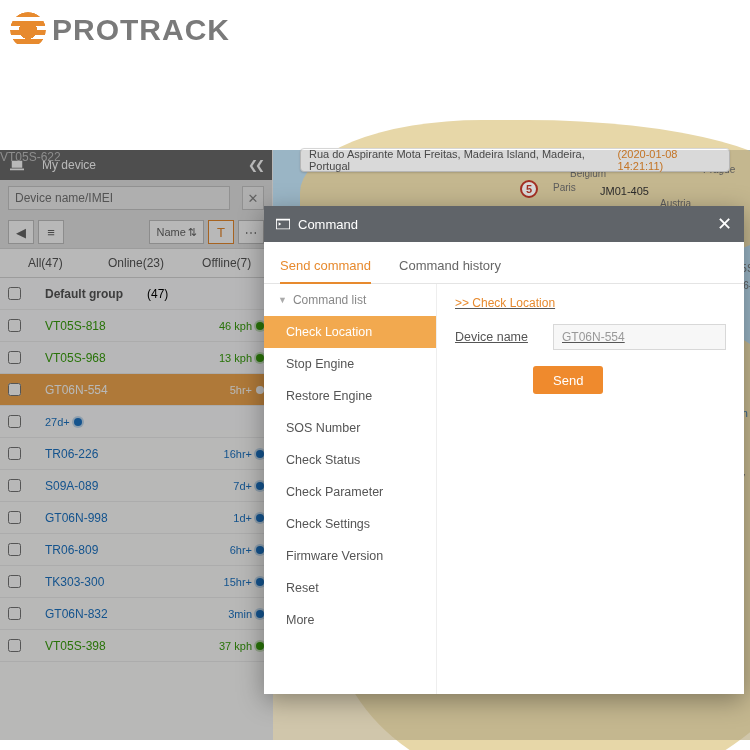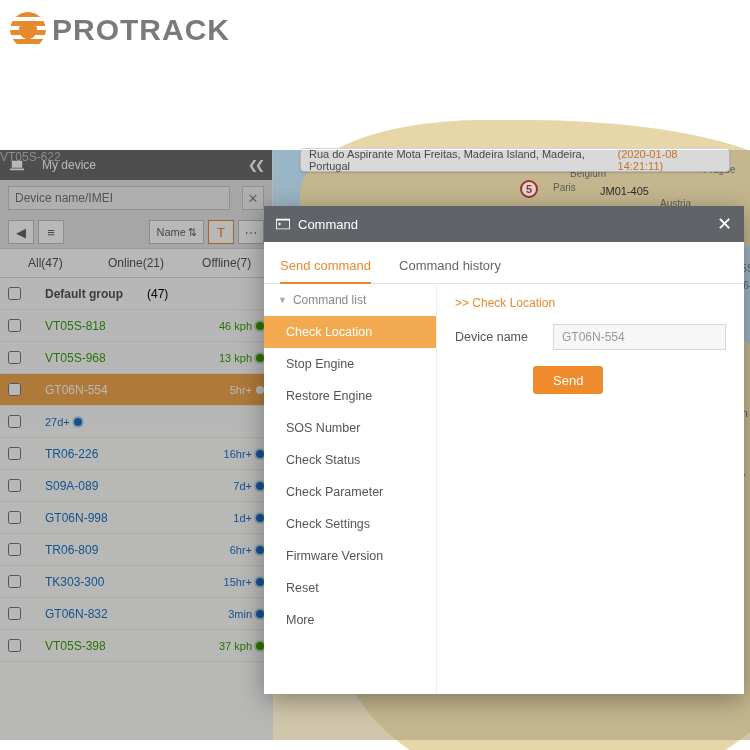--- a/index.html
+++ b/index.html
@@ -70,21 +70,21 @@
   .m-head .close{ cursor:pointer; font-size:18px; line-height:1;}
   .m-tabs { display:flex; height:42px; border-bottom:1px solid #e4e4e4; padding:0 16px; gap:28px; align-items:flex-end;}
   .m-tabs .t{ font-size:13px; color:#666; padding-bottom:10px; cursor:pointer;}
   .m-tabs .t.active{ color:#e78a2e; border-bottom:2px solid #e78a2e; margin-bottom:-1px; padding-bottom:9px;}
   .m-body { flex:1; display:flex; overflow:hidden;}
   .m-cmdcol { width:190px; border-right:1px solid #eee; display:flex; flex-direction:column;}
   .m-cmdcol .hdr{ height:32px; display:flex; align-items:center; padding:0 14px; font-size:12px; color:#888; gap:6px;}
   .m-cmdcol .hdr .caret{ font-size:9px; color:#aaa;}
   .m-cmdcol .item{ height:32px; display:flex; align-items:center; padding:0 22px; font-size:12.5px; color:#555; cursor:pointer;}
   .m-cmdcol .item.active{ background:#f2a94f; color:#fff;}
-  .m-form { flex:1; padding:12px 18px; font-size:12.5px; color:#555;}
+  .m-form { flex:1; padding:12px 18px; font-size:12.5px; color:#555;text-decoration:underline;}
   .m-form .crumb{ color:#e78a2e; font-size:12px; margin-bottom:14px;}
   .m-form .field{ display:flex; align-items:center; gap:10px; margin-bottom:16px;}
   .m-form .field label{ width:88px; color:#555;}
   .m-form .field input{ flex:1; height:26px; border:1px solid #d8d8d8; background:#f7f7f7; color:#999; padding:0 8px; font-size:12px;}
   .m-form .send{ margin-left:78px; height:28px; padding:0 20px; background:#ef8a2d; color:#fff; border:none; border-radius:3px; font-size:13px; cursor:pointer;}
 
 </style>
 </head>
 <body>
 
@@ -140,21 +140,21 @@
       <div class="spacer"></div>
       <div class="sort">
           <span>Name</span>
           <span>⇅</span>
         </div>
       <div class="tool sel">T</div>
       <div class="tool">⋯</div>
     </div>
     <div class="dp-tabs">
       <div>All(47)</div>
-      <div>Online(21)</div>
+      <div>Online(23)</div>
       <div>Offline(7)</div>
     </div>
     <div class="dp-rows" id="dp-rows">
       <div class="row">
         <input type="checkbox" style="">
         <span class="grp">Default group</span>
         <span>(47)</span>
       </div>
     <div class="row">
           <input type="checkbox" style="">

